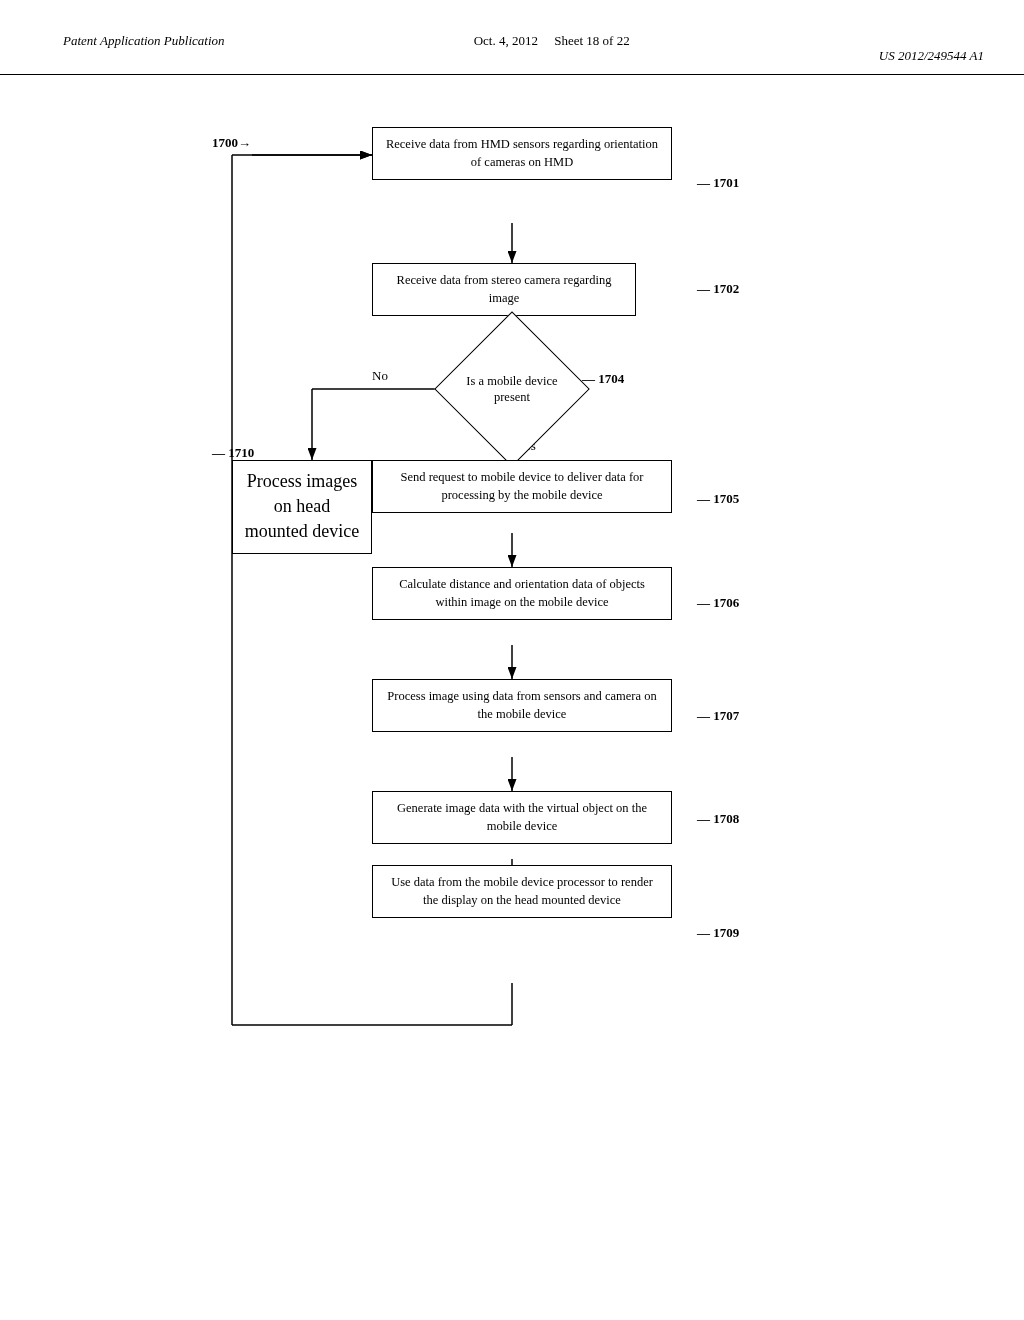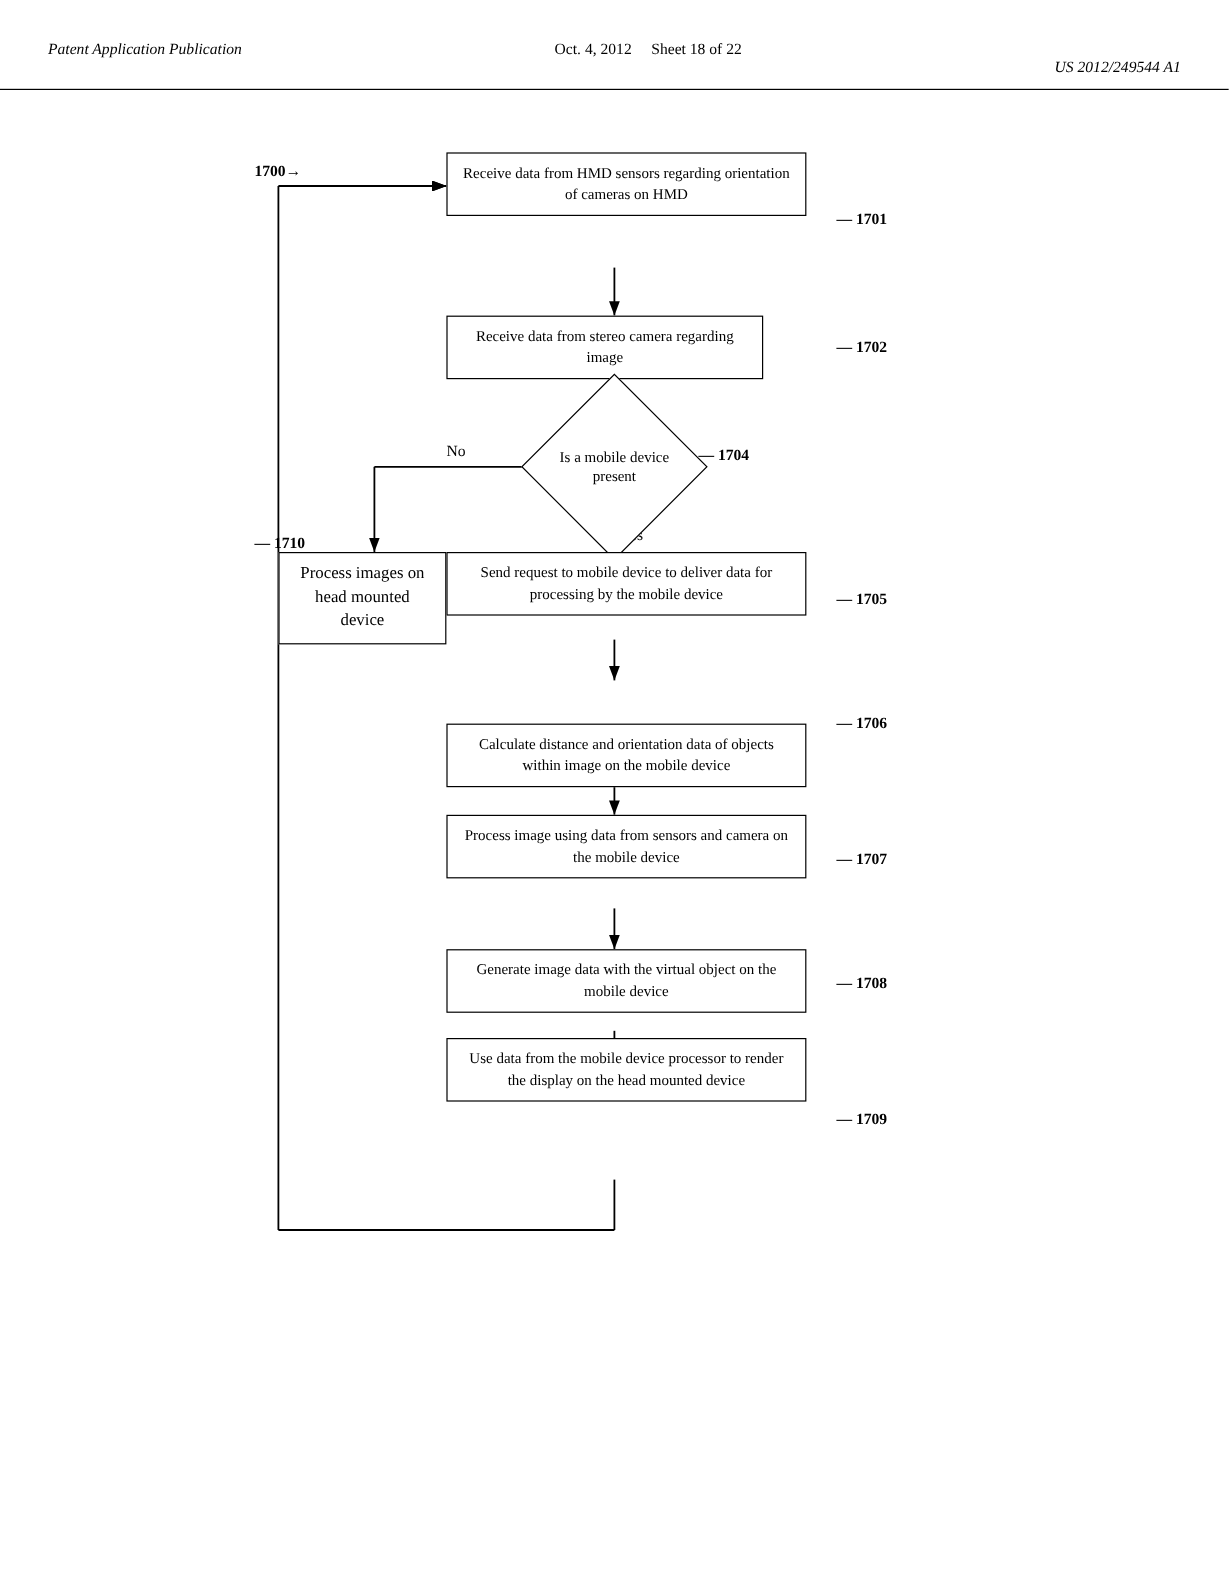--- a/index.html
+++ b/index.html
@@ -13,21 +13,21 @@
     }
 
     .header {
       display: flex;
       justify-content: space-between;
       align-items: center;
       padding: 18px 40px 10px 40px;
       border-bottom: 1px solid #000;
       font-size: 13px;
     }
-    .header-left { font-style: italic; }
+    .header-left { font-style: italic; margin-left: 23px; }
     .header-center { text-align: center; }
     .header-right { font-style: italic; margin-top: 30px; }
 
     .content {
       padding: 30px 40px 40px 40px;
       position: relative;
     }
 
     .fig-caption {
       text-align: center;
@@ -122,33 +122,33 @@
 
     <div style="position:absolute; left:225px; top:248px; width:270px; height:72px; display:flex; align-items:center; justify-content:center;">
       <div style="position:relative; width:160px; height:68px; display:flex; align-items:center; justify-content:center;">
         <div style="width:110px; height:110px; background:#fff; transform:rotate(45deg); border:1.5px solid #000; position:absolute;"></div>
         <div style="position:relative; z-index:10; text-align:center; font-size:12.5px; line-height:1.3;">
           Is a mobile device<br>present
         </div>
       </div>
     </div>
 
-    <div style="position:absolute; left:80px; top:355px; width:140px; border:1.5px solid #000; background:#fff; text-align:center; font-size:14px; line-height:1.4; padding:8px 10px;">
+    <div style="position:absolute; left:80px; top:355px; width:140px; border:1.5px solid #000; background:#fff; text-align:center; font-size:18px; line-height:1.4; padding:8px 10px;">
       <span>Process images
 on head
 mounted device</span>
     </div>
 
     <div style="position:absolute; left:220px; top:355px; width:300px; border:1.5px solid #000; background:#fff; text-align:center; font-size:12.5px; line-height:1.4; padding:8px 12px;">
       <span>Send request to mobile device to
 deliver data for processing by the
 mobile device</span>
     </div>
 
-    <div style="position:absolute; left:220px; top:462px; width:300px; border:1.5px solid #000; background:#fff; text-align:center; font-size:12.5px; line-height:1.4; padding:8px 12px;margin-top:36px;">
+    <div style="position:absolute; left:220px; top:462px; width:300px; border:1.5px solid #000; background:#fff; text-align:center; font-size:12.5px; line-height:1.4; padding:8px 12px;">
       <span>Calculate distance and orientation
 data of objects within image on the
 mobile device</span>
     </div>
 
     <div style="position:absolute; left:220px; top:574px; width:300px; border:1.5px solid #000; background:#fff; text-align:center; font-size:12.5px; line-height:1.4; padding:8px 12px;">
       <span>Process image using data from
 sensors and camera on the mobile
 device</span>
     </div>

